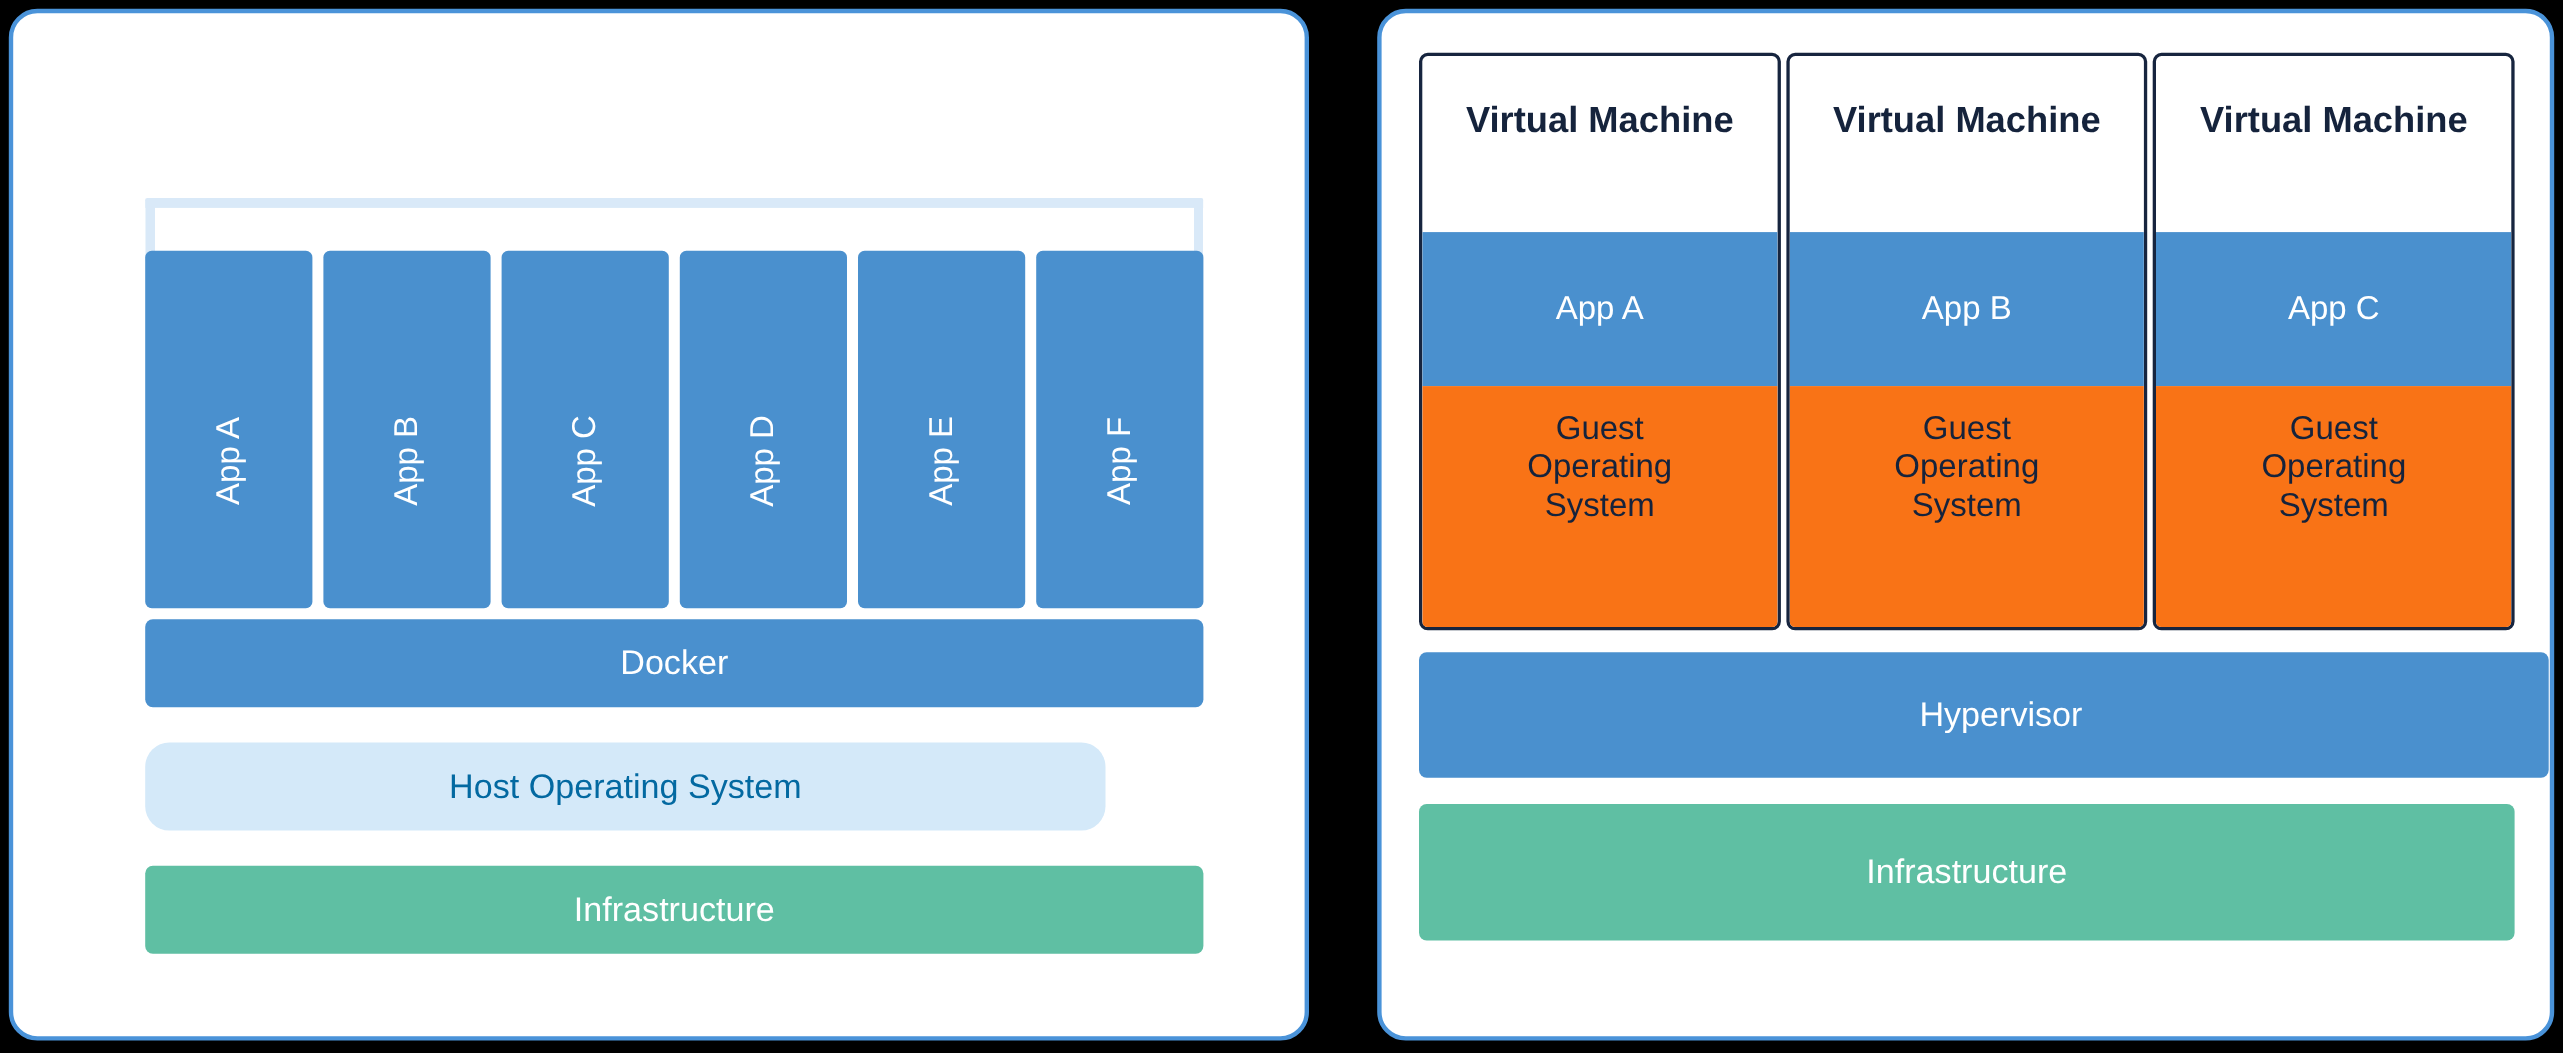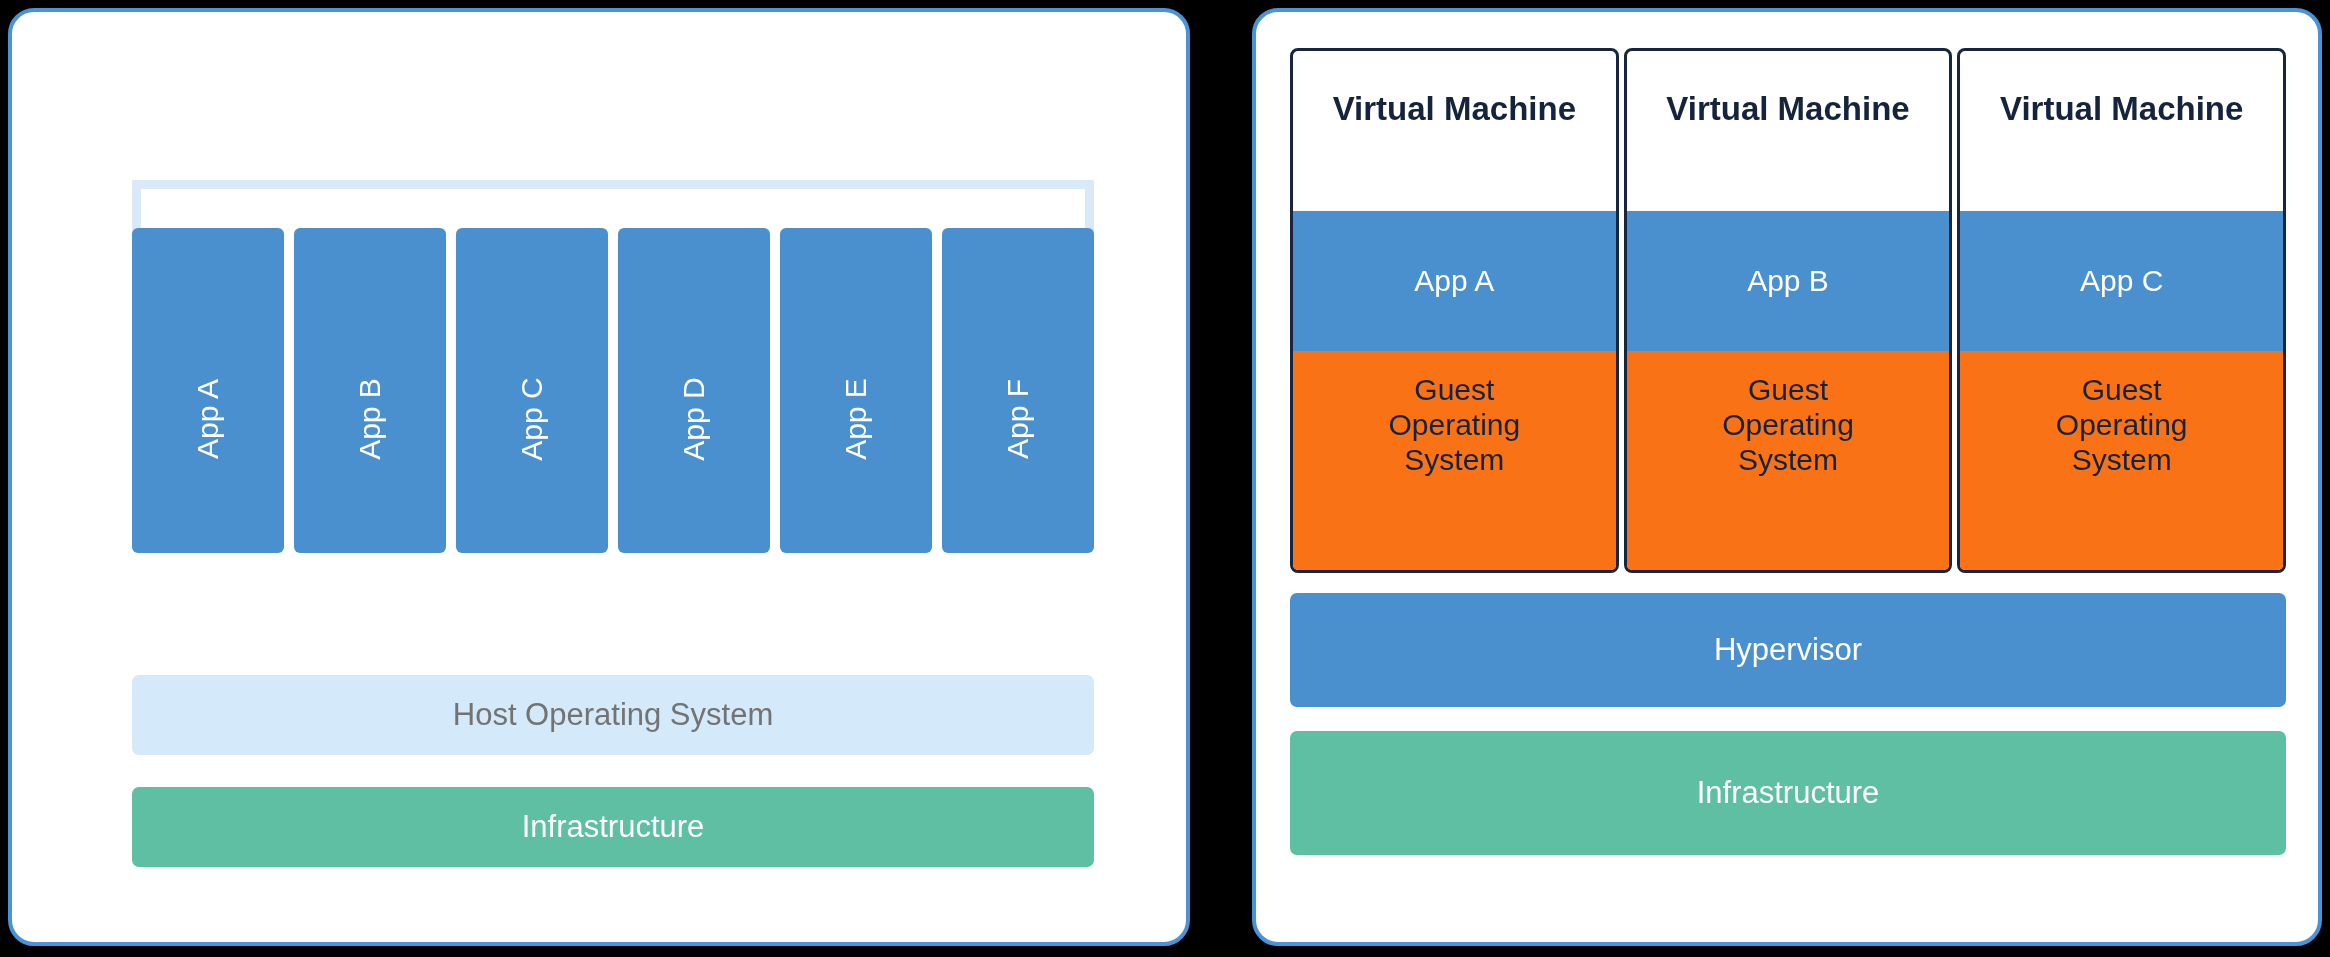--- a/index.html
+++ b/index.html
@@ -92,22 +92,22 @@
     align-items: center;
     justify-content: center;
     font-size: 31px;
     box-sizing: border-box;
   }
   .bar-docker {
     left: 120px; top: 551px; width: 962px; height: 80px;
     background: #4a90ce; color: #ffffff;
   }
   .bar-hostos {
-    left: 120px; top: 663px; width: 962px; height: 80px;
-    background: #d4e9f9; color: #737373;
+    left: 120px; top: 663px; width: 873px; height: 80px;
+    background: #d4e9f9; color: #0369a1; border-radius: 22px;
   }
   .bar-infra-left {
     left: 120px; top: 775px; width: 962px; height: 80px;
     background: #5fbfa3; color: #ffffff;
   }
 
   
   .vm-row {
     position: absolute;
     left: 1290px;
@@ -162,20 +162,21 @@
     text-align: center;
     line-height: 1.16;
     white-space: pre-line;
   }
 
   .bar-hypervisor {
     left: 1290px; top: 593px; width: 996px; height: 114px;
     background: #4a90ce; color: #ffffff; border-radius: 7px;
     position: absolute; display: flex; align-items: center; justify-content: center;
     font-size: 31px;
+    padding-left: 31px;
   }
   .bar-infra-right {
     left: 1290px; top: 731px; width: 996px; height: 124px;
     background: #5fbfa3; color: #ffffff; border-radius: 7px;
     position: absolute; display: flex; align-items: center; justify-content: center;
     font-size: 31px;
   }
 </style>
 </head>
 <body>
@@ -201,20 +202,21 @@
         <span class="app-col-label">App D</span>
       </div>
       <div class="app-col">
         <span class="app-col-label">App E</span>
       </div>
       <div class="app-col">
         <span class="app-col-label">App F</span>
       </div>
     </div>
 
+    <div class="bar bar-docker">Docker</div>
 
     <div class="bar bar-hostos">Host Operating System</div>
 
     <div class="bar bar-infra-left">Infrastructure</div>
 
   </div>
 
   <div class="panel panel-right"></div>
 
   <div class="vm-row">

